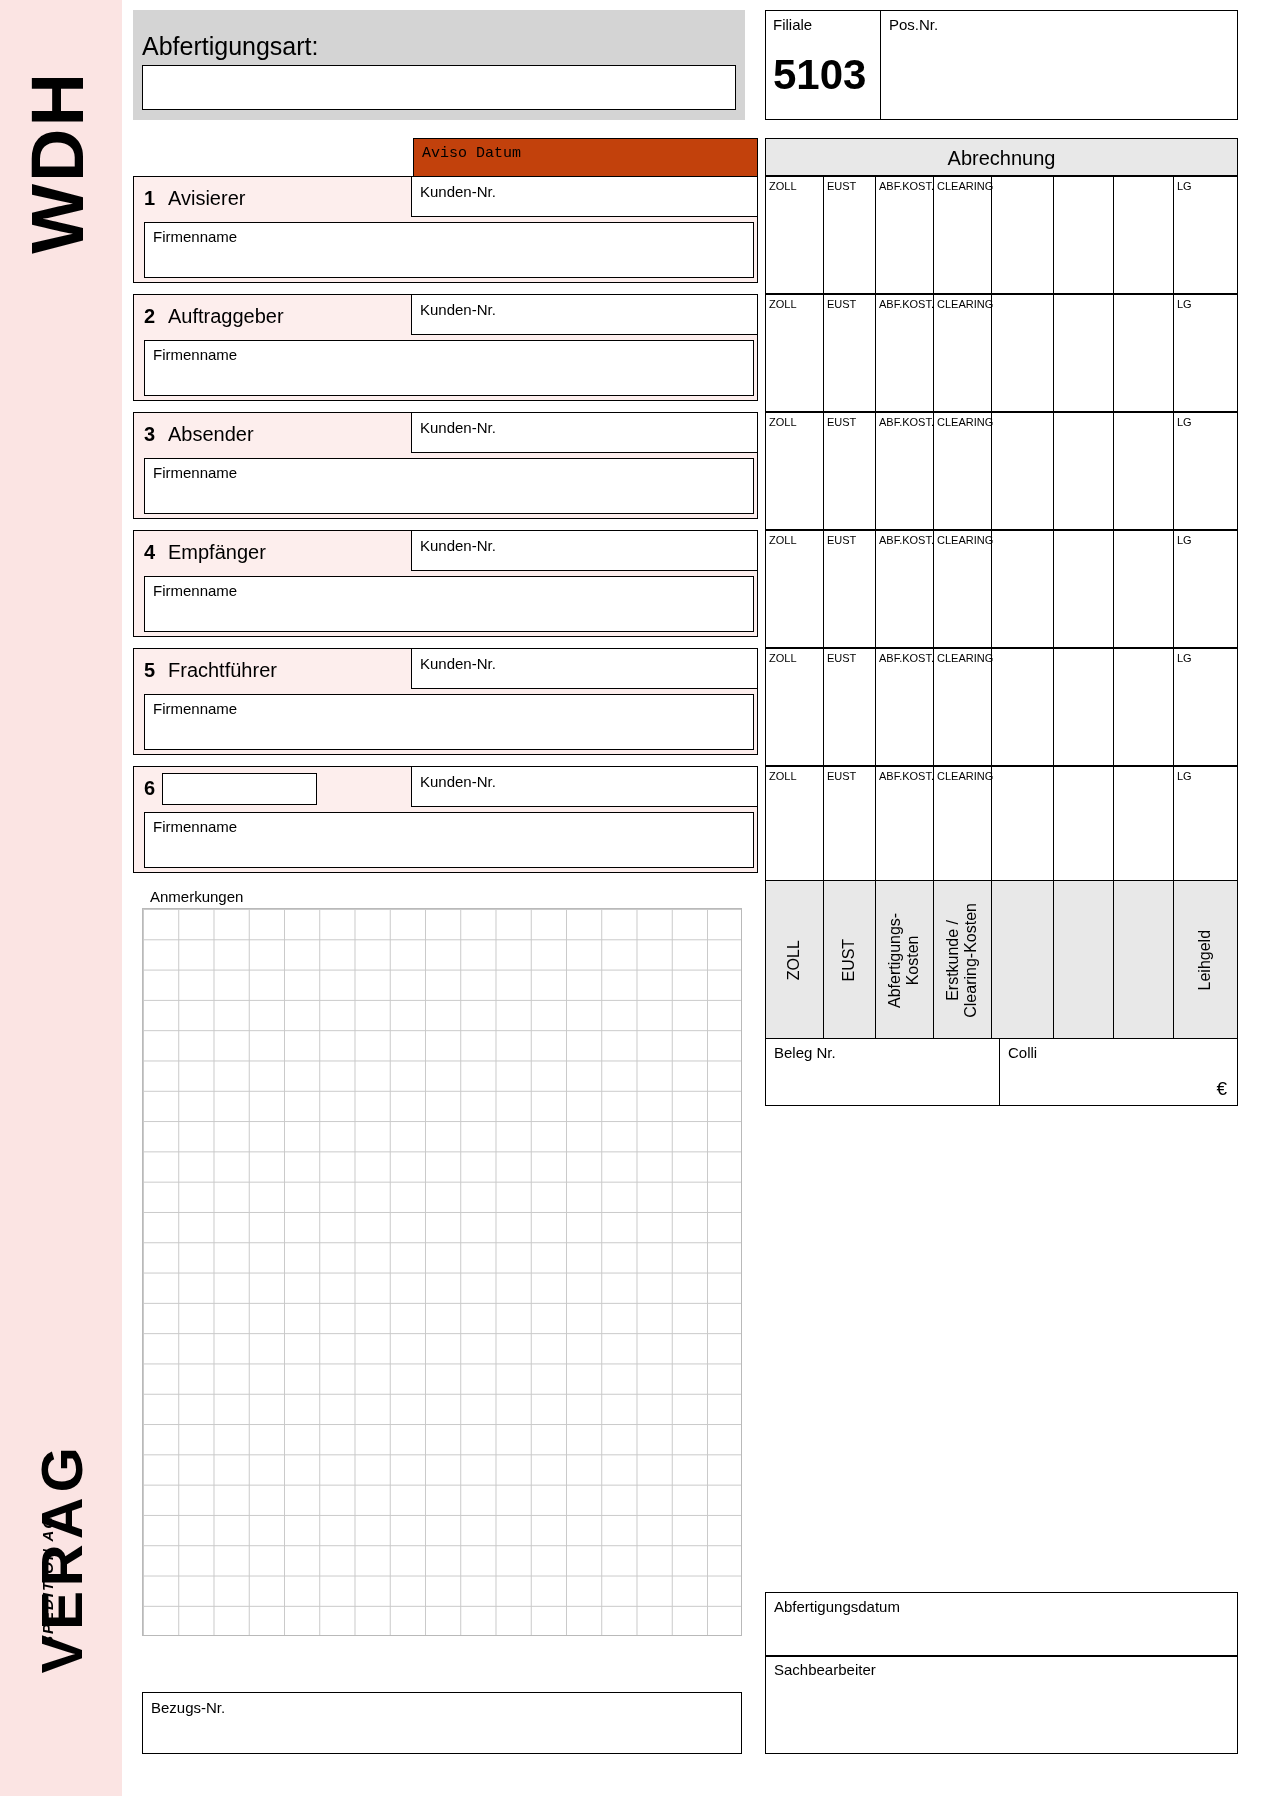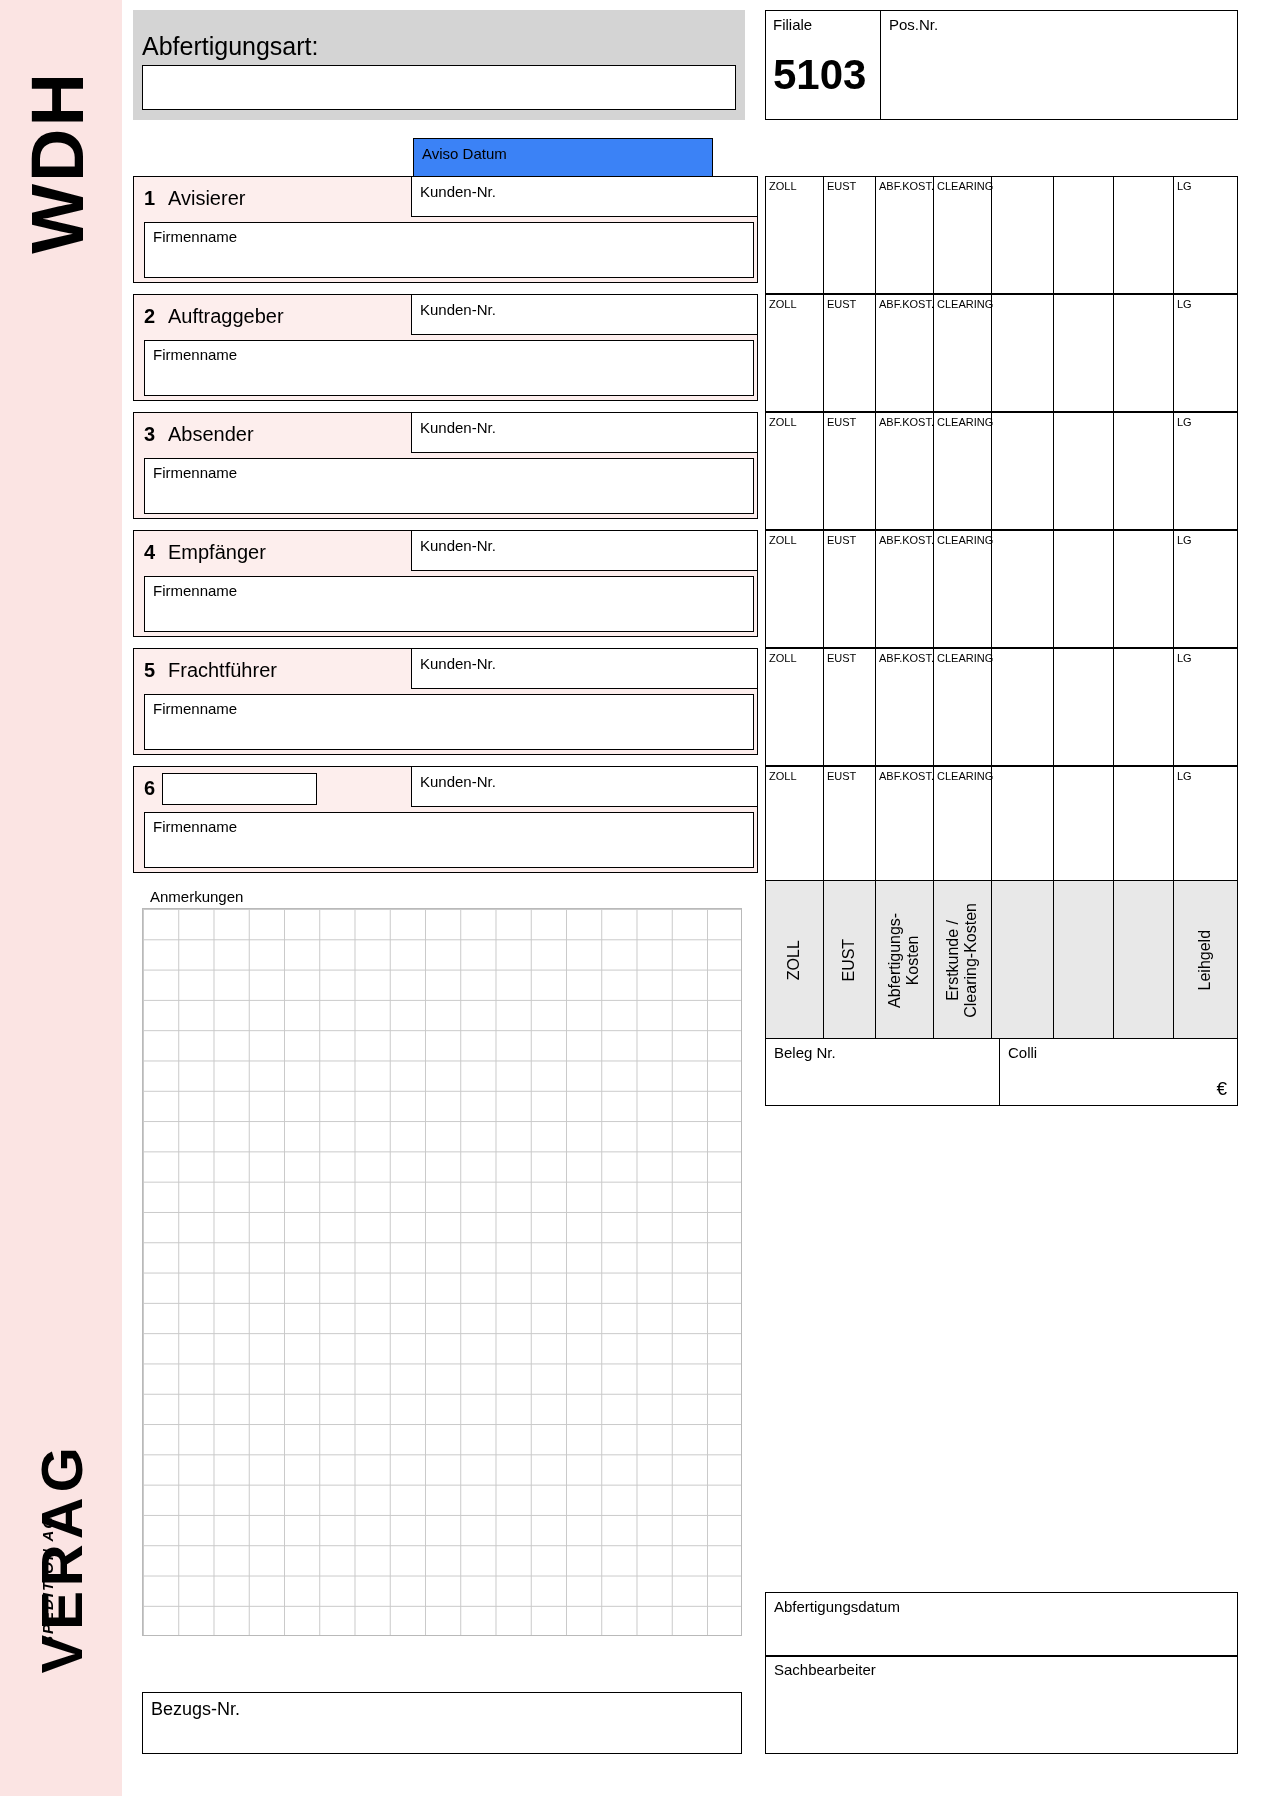--- a/index.html
+++ b/index.html
@@ -89,21 +89,21 @@
   }
 
   
   #filiale-box { left: 765px; top: 10px; width: 117px; height: 110px; }
   #filiale-box .cap { position: absolute; left: 7px; top: 5px; font-size: 15px; }
   #filiale-box .val { position: absolute; left: 7px; top: 40px; font-size: 42px; font-weight: bold; }
   #posnr-box { left: 880px; top: 10px; width: 358px; height: 110px; }
   #posnr-box .cap { position: absolute; left: 8px; top: 5px; font-size: 15px; }
 
   
-  #aviso-box { left: 413px; top: 138px; width: 300px; height: 38px; border-bottom: none; background: #3b82f6; }
+  #aviso-box { left: 413px; top: 138px; width: 345px; height: 38px; border-bottom: none; background: #c2410c; font-family: Liberation Mono, monospace; }
   #aviso-box .cap { position: absolute; left: 8px; top: 6px; font-size: 15px; }
 
   
   .party {
     position: absolute; left: 133px; width: 625px; height: 107px;
     border: 1.5px solid #000; box-sizing: border-box; background: #fdeeed;
   }
   .party .num { position: absolute; left: 10px; top: 10px; font-size: 20px; font-weight: bold; }
   .party .role { position: absolute; left: 34px; top: 10px; font-size: 20px; text-align: right; }
   .party .rolebox {
@@ -184,21 +184,21 @@
     position: absolute; left: 142px; top: 908px; width: 600px; height: 728px;
     border: 1px solid #b9b9b9; box-sizing: border-box;
     background-image:
       linear-gradient(to right, #c9c9c9 1px, transparent 1px),
       linear-gradient(to bottom, #c9c9c9 1px, transparent 1px);
     background-size: 35.25px 30.3px;
   }
 
   
   #bezugs-box { left: 142px; top: 1692px; width: 600px; height: 62px; }
-  #bezugs-box .cap { position: absolute; left: 8px; top: 6px; font-size: 18px; }
+  #bezugs-box .cap { position: absolute; left: 8px; top: 6px; font-size: 15px; }
 
   
   #info-block { left: 765px; top: 1192px; width: 473px; height: 310px; }
   .info-cap { position: absolute; font-size: 15px; }
 
   
   #bottom-block { left: 765px; top: 1592px; width: 473px; height: 162px; }
 
   .hline { position: absolute; background: #000; height: 1.5px; left: 0; width: 100%; }
   .vline { position: absolute; background: #000; width: 1.5px; top: 0; height: 100%; }
@@ -295,20 +295,23 @@
     <div class="num">6</div>
     <div class="rolebox"></div>
     <div class="kundennr">
         <span>Kunden-Nr.</span>
       </div>
     <div class="firma">
         <span>Firmenname</span>
       </div>
   </div>
 
+  <div class="box" id="abr-head">
+    <div class="cap">Abrechnung</div>
+  </div>
 
   <div class="abr-row" style="top:176px">
     <div class="c w-zoll">
         <span>ZOLL</span>
       </div>
     <div class="c w-eust">
         <span>EUST</span>
       </div>
     <div class="c w-abf">
         <span>ABF.KOST.</span>

